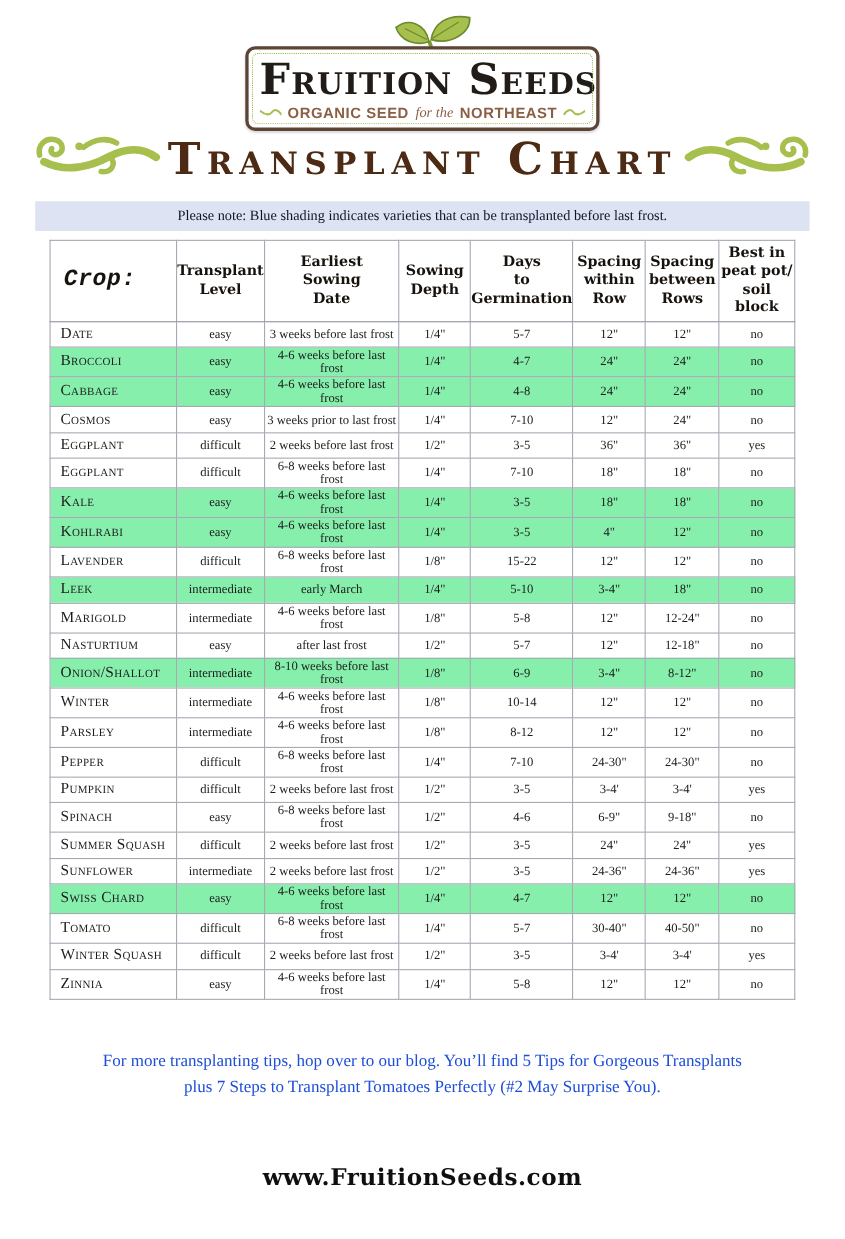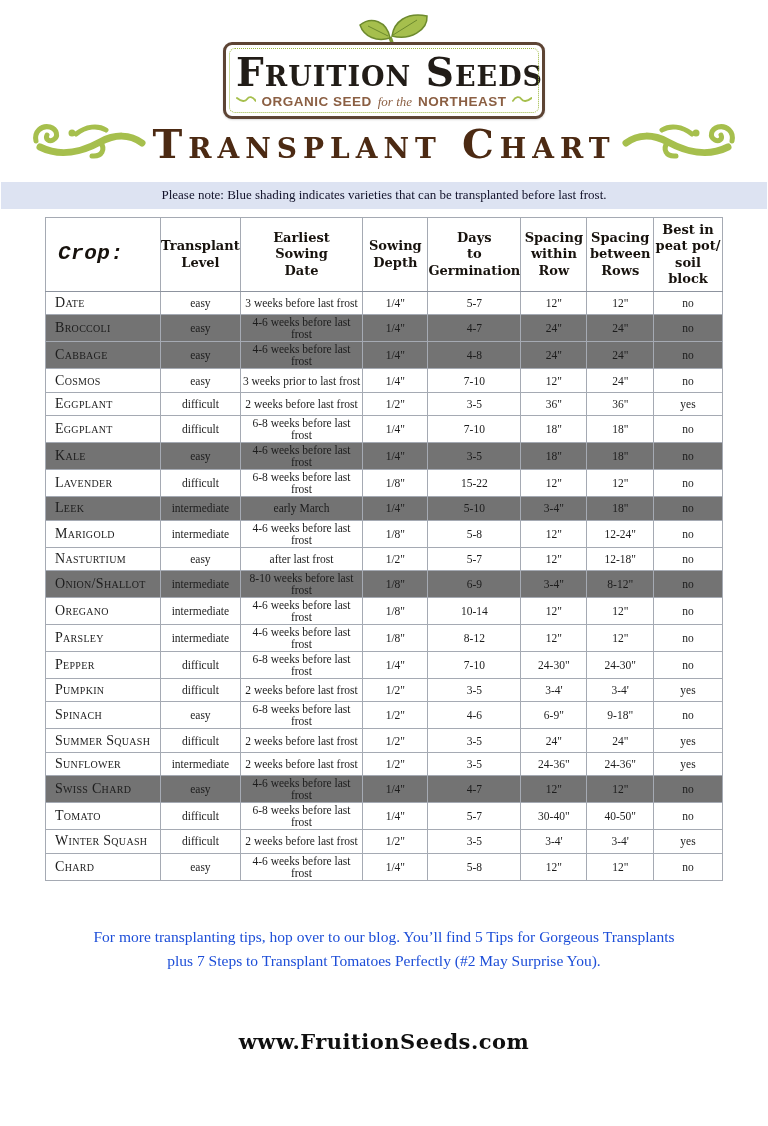--- a/index.html
+++ b/index.html
@@ -22,21 +22,21 @@
     position: absolute; inset: 3px; border: 1px dotted #9cb83c;
     border-radius: 6px; pointer-events: none;
   }
   .brand {
     font-family: "DejaVu Serif", serif; font-weight: bold;
     font-variant: small-caps; font-size: 39px; line-height: 1;
     letter-spacing: 1px; color: #211c17; white-space: nowrap;
   }
   .tagline {
     margin-top: 2px; color: #8b5f43; white-space: nowrap;
-    display: flex; justify-content: center; gap: 5px;
+    display: flex; align-items: center; justify-content: center; gap: 5px;
   }
   .tagline .caps {
     font-family: "Liberation Sans", sans-serif; font-weight: bold;
     font-size: 13.5px; letter-spacing: .5px;
   }
   .tagline .forthe {
     font-family: "Liberation Serif", serif; font-style: italic;
     font-size: 13px; padding: 0 1px;
   }
   .sprout { position: absolute; top: -31px; left: calc(50% + 10px); transform: translateX(-50%); }
@@ -49,21 +49,21 @@
   .page-title {
     font-family: "DejaVu Serif", serif; font-weight: bold;
     font-variant: small-caps; font-size: 40px; line-height: 1;
     letter-spacing: 6px; color: #4c2a13; white-space: nowrap;
   }
   .flourish { flex: 0 0 auto; }
   .flourish.right svg { transform: scaleX(-1); }
 
   
   .note-bar {
-    width: 766px; margin: 13px auto 0; background: #dde3f2;
+    width: 704px; margin: 13px auto 0; background: #dde3f2;
     text-align: center; padding: 5px 0 6px;
     font-size: 13px; color: #12122a;
   }
 
   
   table.chart {
     width: 678px; margin: 8px auto 0; border-collapse: collapse;
     border: 1.5px solid #8d939e;
   }
   table.chart th, table.chart td {
@@ -79,21 +79,21 @@
     font-family: Liberation Mono, monospace; font-style: italic;
     font-weight: bold; font-size: 21px; letter-spacing: .5px;
   }
   table.chart tbody td {
     height: 23.4px; font-size: 11.5px; padding: 1px 2px; background: #fff;
   }
   table.chart tbody td.crop-cell {
     text-align: left; padding-left: 9px;
     font-variant: small-caps; font-size: 14px; letter-spacing: .3px;
   }
-  table.chart tbody tr.shaded td { background: #737373; }
+  table.chart tbody tr.shaded td { background: #86efac; }
 
   
   .footer-note {
     margin-top: 44px; text-align: center; font-size: 15.5px;
     line-height: 1.55; color: #1d4ed8;
   }
   .website {
     margin-top: 56px; text-align: center;
     font-family: "DejaVu Serif", serif; font-weight: bold;
     font-size: 21px; letter-spacing: .5px; color: #0f0f0f;
@@ -255,20 +255,30 @@
       <tr class="shaded">
     <td class="crop-cell">Kale</td>
     <td>easy</td>
     <td>4-6 weeks before last frost</td>
     <td>1/4"</td>
     <td>3-5</td>
     <td>18"</td>
     <td>18"</td>
     <td>no</td>
   </tr>
+      <tr class="shaded">
+    <td class="crop-cell">Kohlrabi</td>
+    <td>easy</td>
+    <td>4-6 weeks before last frost</td>
+    <td>1/4"</td>
+    <td>3-5</td>
+    <td>4"</td>
+    <td>12"</td>
+    <td>no</td>
+  </tr>
       <tr>
     <td class="crop-cell">Lavender</td>
     <td>difficult</td>
     <td>6-8 weeks before last frost</td>
     <td>1/8"</td>
     <td>15-22</td>
     <td>12"</td>
     <td>12"</td>
     <td>no</td>
   </tr>
@@ -306,21 +316,21 @@
     <td class="crop-cell">Onion/Shallot</td>
     <td>intermediate</td>
     <td>8-10 weeks before last frost</td>
     <td>1/8"</td>
     <td>6-9</td>
     <td>3-4"</td>
     <td>8-12"</td>
     <td>no</td>
   </tr>
       <tr>
-    <td class="crop-cell">Oregano</td>
+    <td class="crop-cell">Winter</td>
     <td>intermediate</td>
     <td>4-6 weeks before last frost</td>
     <td>1/8"</td>
     <td>10-14</td>
     <td>12"</td>
     <td>12"</td>
     <td>no</td>
   </tr>
       <tr>
     <td class="crop-cell">Parsley</td>
@@ -406,21 +416,21 @@
     <td class="crop-cell">Winter Squash</td>
     <td>difficult</td>
     <td>2 weeks before last frost</td>
     <td>1/2"</td>
     <td>3-5</td>
     <td>3-4'</td>
     <td>3-4'</td>
     <td>yes</td>
   </tr>
       <tr>
-    <td class="crop-cell">Chard</td>
+    <td class="crop-cell">Zinnia</td>
     <td>easy</td>
     <td>4-6 weeks before last frost</td>
     <td>1/4"</td>
     <td>5-8</td>
     <td>12"</td>
     <td>12"</td>
     <td>no</td>
   </tr>
     </tbody>
 </table>

